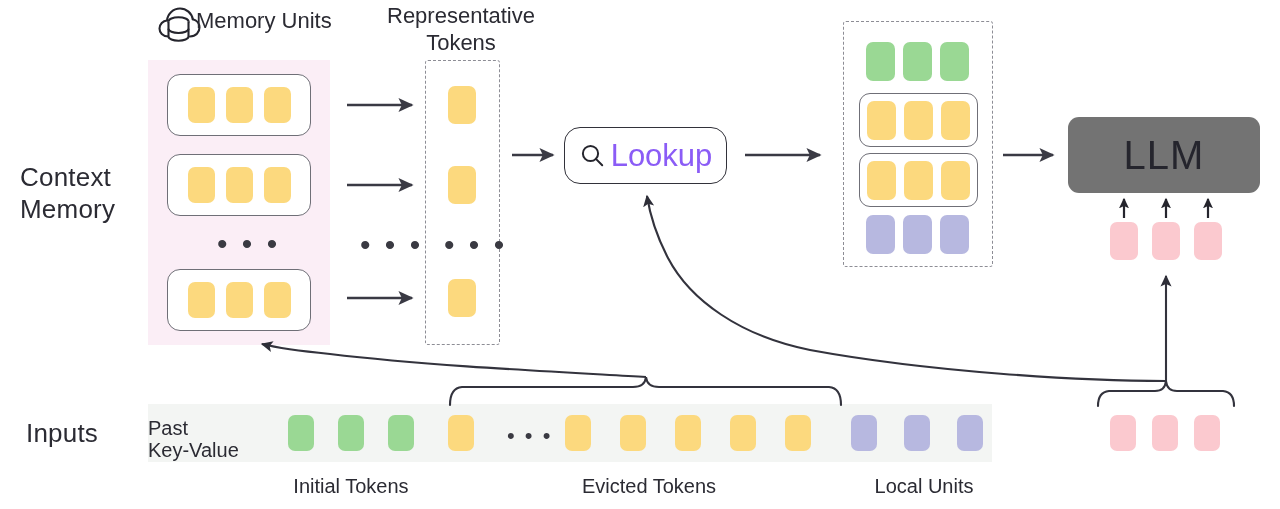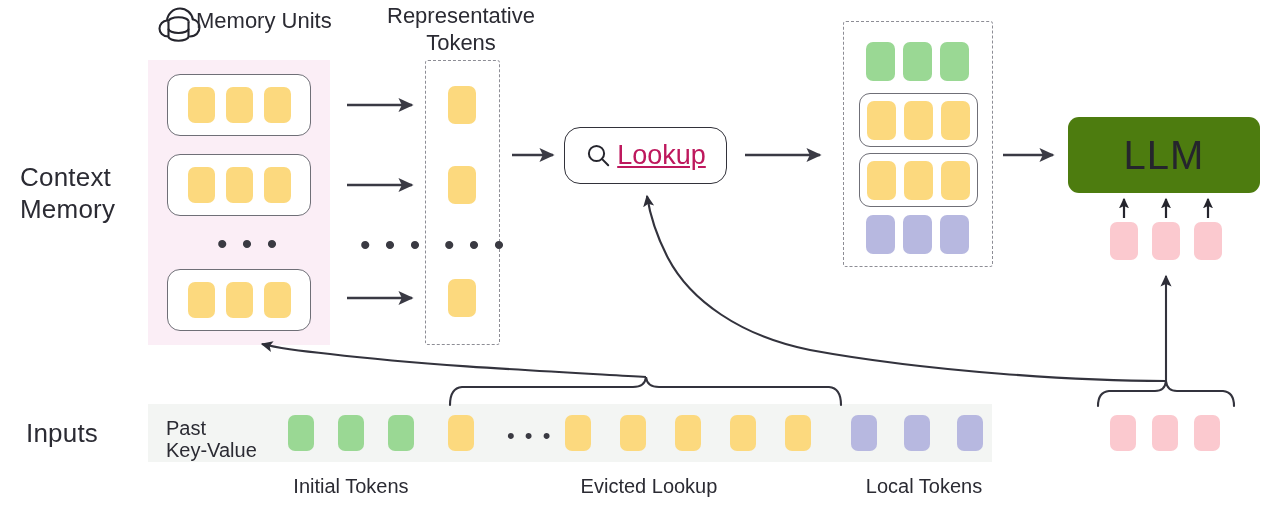--- a/index.html
+++ b/index.html
@@ -90,27 +90,27 @@
     width: 163px; height: 57px;
     border: 1.8px solid #32323a;
     border-radius: 16px;
     background: #ffffff;
     box-sizing: border-box;
     display: flex;
     align-items: center;
     justify-content: center;
     gap: 5px;
   }
-  #lookup-box .lookup-text { font-size: 27px; color: #be185d; text-decoration: underline; }
+  #lookup-box .lookup-text { font-size: 31px; color: #8b5cf6; }
 
   
   #llm-box {
     left: 1068px; top: 117px;
     width: 192px; height: 76px;
-    background: #4d7c0f;
+    background: #737373;
     border-radius: 11px;
     display: flex;
     align-items: center;
     justify-content: center;
   }
   #llm-box .llm-text { font-size: 40px; color: #25252d; letter-spacing: 1px; }
 
   
   #inputs-strip {
     left: 148px; top: 404px;
@@ -221,21 +221,21 @@
   <div class="abs" id="llm-box">
     <span class="llm-text">LLM</span>
   </div>
 
   <span class="tok tok-pink abs" style="left:1110px; top:222px; width:28px; height:38px;"></span>
   <span class="tok tok-pink abs" style="left:1152px; top:222px; width:28px; height:38px;"></span>
   <span class="tok tok-pink abs" style="left:1194px; top:222px; width:28px; height:38px;"></span>
 
   <div class="abs" id="inputs-strip"></div>
 
-  <div class="lbl pkv-label" style="left:166px; top:417px; width:96px;">Past
+  <div class="lbl pkv-label" style="left:148px; top:417px; width:96px;">Past
 Key-Value</div>
 
   <span class="tok tok-green abs" style="left:288px; top:415px; width:26px; height:36px;"></span>
   <span class="tok tok-green abs" style="left:338px; top:415px; width:26px; height:36px;"></span>
   <span class="tok tok-green abs" style="left:388px; top:415px; width:26px; height:36px;"></span>
 
   <span class="tok tok-yellow abs" style="left:448px; top:415px; width:26px; height:36px;"></span>
   <div class="ellipsis-sm" style="left:507px; top:425px;">• • •</div>
   <span class="tok tok-yellow abs" style="left:565px; top:415px; width:26px; height:36px;"></span>
   <span class="tok tok-yellow abs" style="left:620px; top:415px; width:26px; height:36px;"></span>
@@ -245,22 +245,22 @@
 
   <span class="tok tok-purple abs" style="left:851px; top:415px; width:26px; height:36px;"></span>
   <span class="tok tok-purple abs" style="left:904px; top:415px; width:26px; height:36px;"></span>
   <span class="tok tok-purple abs" style="left:957px; top:415px; width:26px; height:36px;"></span>
 
   <span class="tok tok-pink abs" style="left:1110px; top:415px; width:26px; height:36px;"></span>
   <span class="tok tok-pink abs" style="left:1152px; top:415px; width:26px; height:36px;"></span>
   <span class="tok tok-pink abs" style="left:1194px; top:415px; width:26px; height:36px;"></span>
 
   <div class="lbl cap-label" style="left:271px; top:474px; width:160px;">Initial Tokens</div>
-  <div class="lbl cap-label" style="left:566px; top:474px; width:166px;">Evicted Lookup</div>
-  <div class="lbl cap-label" style="left:849px; top:474px; width:150px;">Local Tokens</div>
+  <div class="lbl cap-label" style="left:566px; top:474px; width:166px;">Evicted Tokens</div>
+  <div class="lbl cap-label" style="left:849px; top:474px; width:150px;">Local Units</div>
 
   <svg class="overlay">
     <defs>
       <marker id="ah" viewBox="0 0 10 10" refX="8.4" refY="5" markerWidth="6.2" markerHeight="6.2" orient="auto-start-reverse">
         <path d="M 0 0.6 L 9.4 5 L 0 9.4 L 2.1 5 Z" fill="#3a3a44"></path>
       </marker>
       <marker id="ah2" viewBox="0 0 10 10" refX="8.4" refY="5" markerWidth="6.0" markerHeight="6.0" orient="auto-start-reverse">
         <path d="M 0 0.6 L 9.4 5 L 0 9.4 L 2.1 5 Z" fill="#2e2e38"></path>
       </marker>
       <marker id="ahS" viewBox="0 0 10 10" refX="8.2" refY="5" markerWidth="5.2" markerHeight="5.2" orient="auto-start-reverse">

